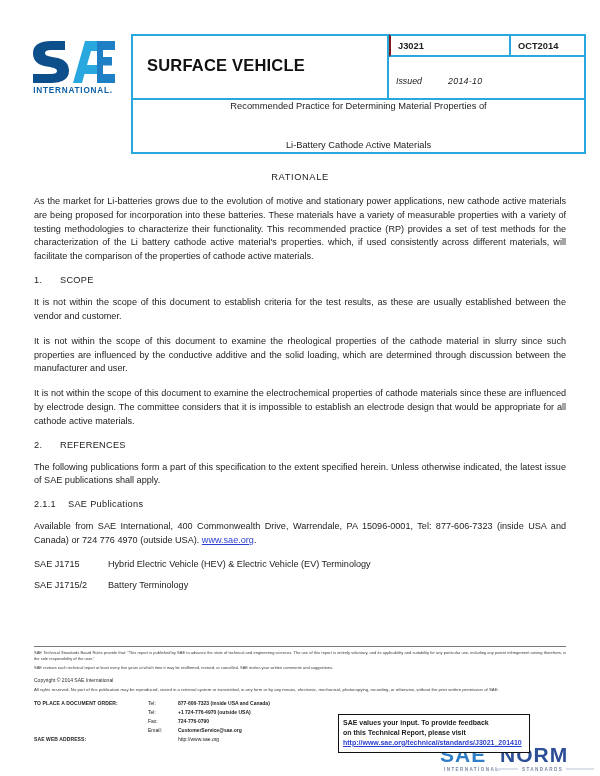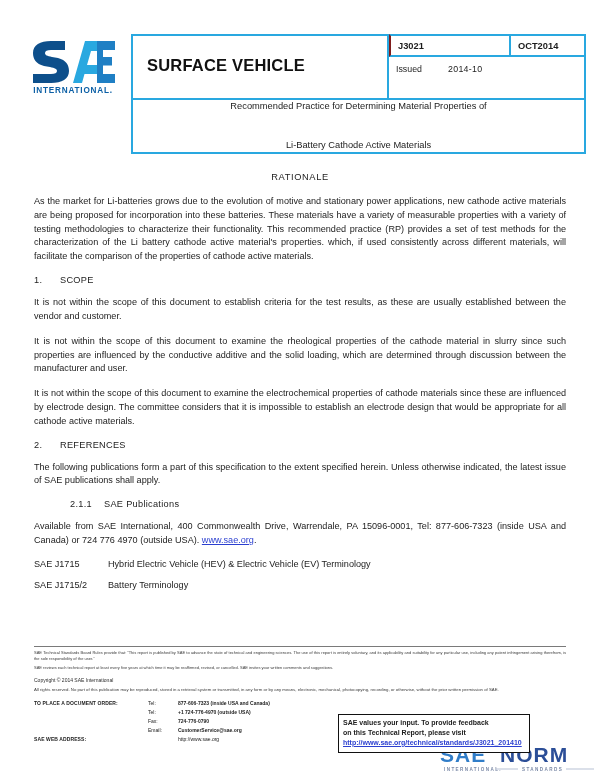--- a/index.html
+++ b/index.html
@@ -98,22 +98,23 @@
   .tg-docnum { width: 122px; border-left: 2px solid #7f1d1d;}
   .tg-date { flex: 1; }
   .tg-issued {
     border: 2px solid #29a8e0;
     border-top: none;
     border-left: none;
     box-sizing: border-box;
     flex: 1;
     display: flex;
     align-items: flex-start;
-    padding: 7px 0 0 7px;
+    padding: 19px 0 0 7px;
     font-size: 8.8px;
+    font-style: italic;
   }
   .tg-issued .lbl { width: 52px; }
   .tg-issued .val { letter-spacing: 0.3px; text-align: center; }
 
   .tg-row2 {
     border: 2px solid #29a8e0;
     border-top: none;
     box-sizing: border-box;
     height: 54px;
     display: flex;
@@ -146,21 +147,21 @@
     line-height: 1.52;
     text-align: justify;
     margin: 0 0 11px 0;
   }
   .sec-head {
     font-size: 9.2px;
     margin: 0 0 11px 0;
     letter-spacing: 0.3px;
   }
   .sec-head .num { display: inline-block; width: 26px; }
-  .sec-head .num.wide { width: 34px; margin-left: 36px; }
+  .sec-head .num.wide { width: 34px; }
   .ref-row {
     font-size: 9.1px;
     margin: 0 0 11px 0;
   }
   .ref-row .rid { display: inline-block; width: 74px; }
   a.link {
     color: #2b3fd0;
     text-decoration: underline;
   }
 

